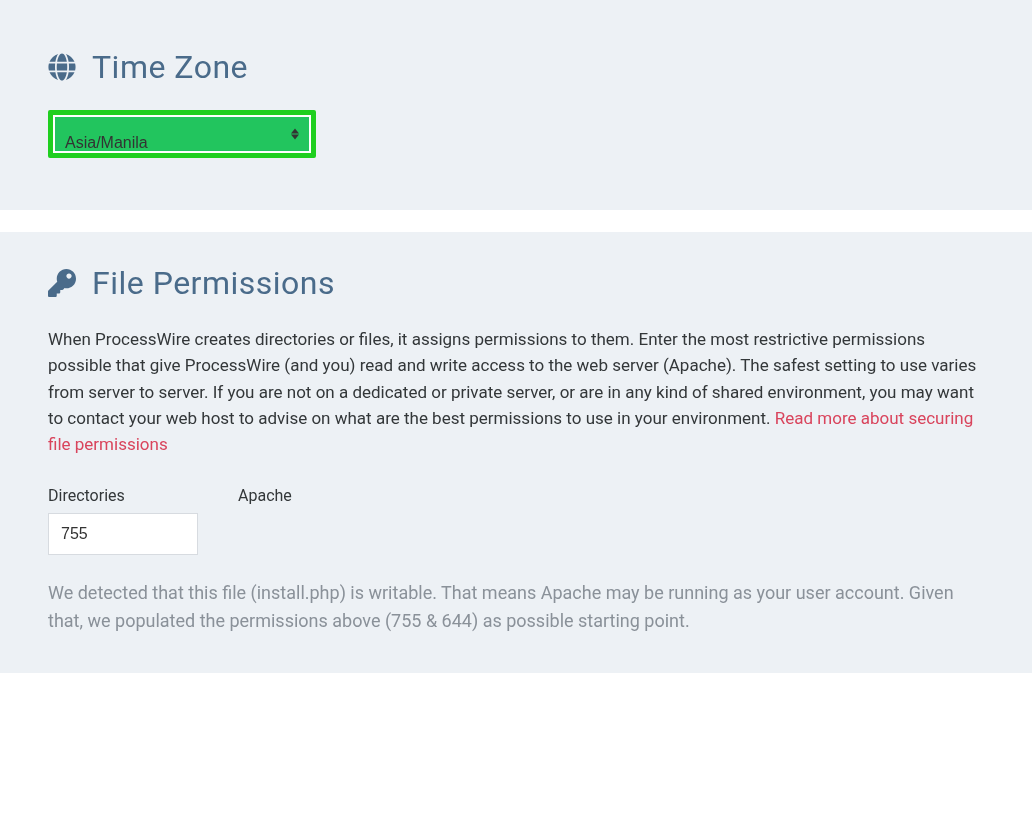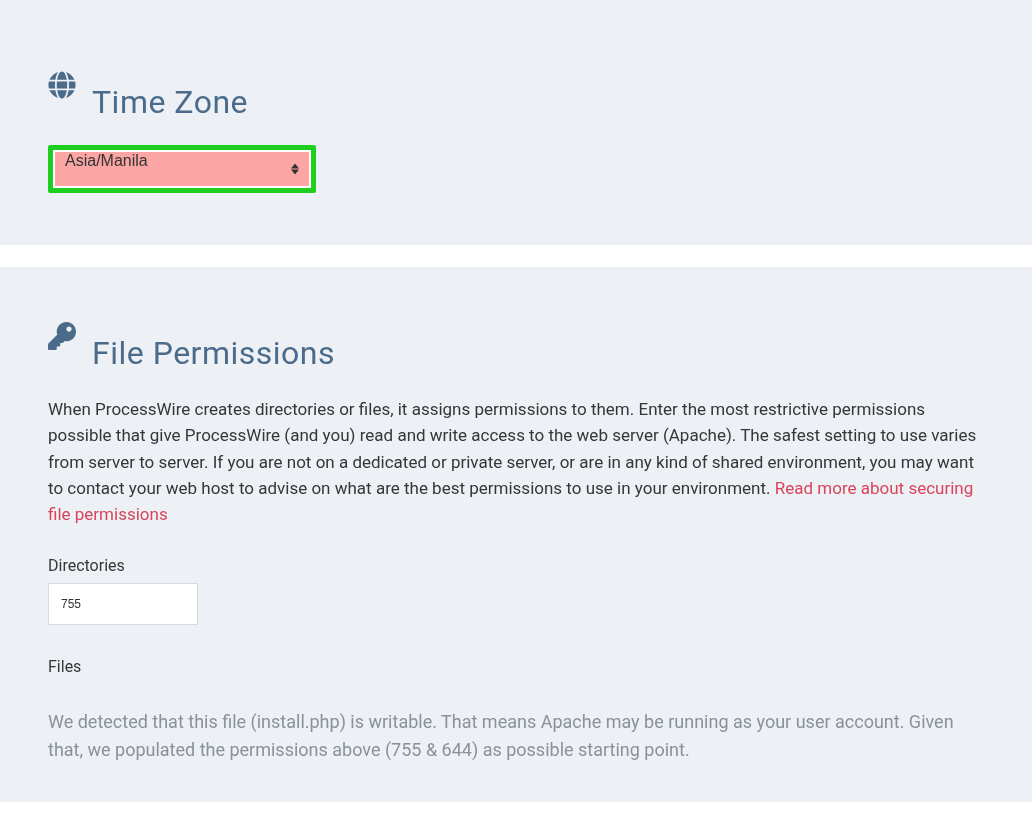--- a/index.html
+++ b/index.html
@@ -22,21 +22,20 @@
       display: flex;
       align-items: center;
       gap: 16px;
       margin-bottom: 24px;
     }
     .panel-heading h2 {
       font-size: 32px;
       font-weight: 400;
       color: #4a6b8a;
       letter-spacing: 0.5px;
-      margin-top: 35px;
     }
     .icon-wrap {
       color: #4a6b8a;
       display: inline-flex;
       align-items: center;
       justify-content: center;
     }
     .icon-wrap svg {
       width: 28px;
       height: 28px;
@@ -54,22 +53,22 @@
     }
     .select-highlight {
       border: 5px solid #1fcf1f;
       display: inline-block;
       padding: 2px;
       background: #fff;
       border-radius: 2px;
     }
     .select-inner {
       display: flex;
-      align-items: flex-start;
-      background: #fca5a5;
+      align-items: flex-end;
+      background: #22c55e;
       width: 254px;
       height: 34px;
       padding: 0 10px;
       position: relative;
     }
     .select-inner select {
       border: none;
       outline: none;
       background: transparent;
       font-size: 16px;
@@ -105,36 +104,35 @@
       font-size: 16px;
       color: #8a9199;
       line-height: 1.55;
       margin-bottom: 22px;
     }
     .note .u {
       text-decoration: underline;
     }
     .field-row {
       display: flex;
-      gap: 32px;
+      gap: 40px;
       margin-bottom: 24px;
-      flex-direction: column;
     }
     .field-group label {
       display: block;
       font-size: 16px;
       color: #333739;
       margin-bottom: 8px;
     }
     .field-group input {
       width: 150px;
       height: 42px;
       border: 1px solid #d7dbe0;
       background: #fff;
-      font-size: 12px;
+      font-size: 16px;
       padding: 0 12px;
       color: #333;
       outline: none;
     }
     .detect-note {
       font-size: 18px;
       color: #8a9199;
       line-height: 1.55;
     }
     .panel.first {
@@ -185,18 +183,18 @@
     <span>When ProcessWire creates directories or files, it assigns permissions to them. Enter the most restrictive permissions possible that give ProcessWire (and you) read and write access to the web server (Apache). The safest setting to use varies from server to server. If you are not on a dedicated or private server, or are in any kind of shared environment, you may want to contact your web host to advise on what are the best permissions to use in your environment. </span><a href="#">Read more about securing file permissions</a>
   </p>
 
 
   <div class="field-row">
     <div class="field-group">
       <label>Directories</label>
       <input type="text" value="755" style="">
     </div>
     <div class="field-group">
-      <label>Files</label>
+      <label>Apache</label>
     </div>
   </div>
 
   <p class="detect-note">We detected that this file (install.php) is writable. That means Apache may be running as your user account. Given that, we populated the permissions above (755 &amp; 644) as possible starting point.</p>
 </div>
 
 </body></html>

